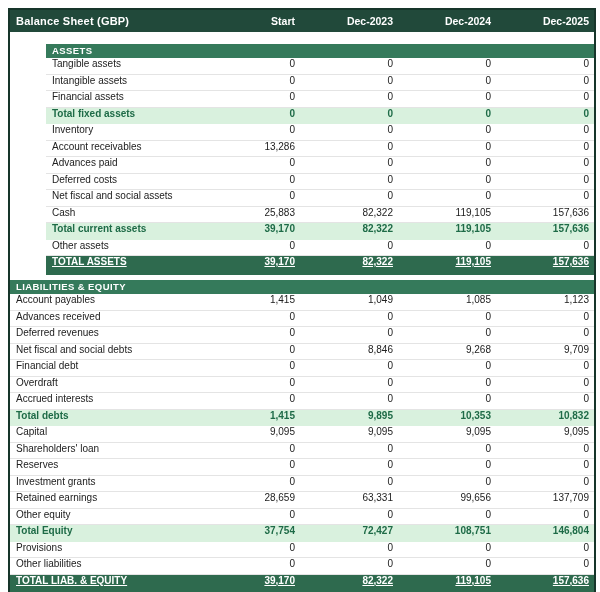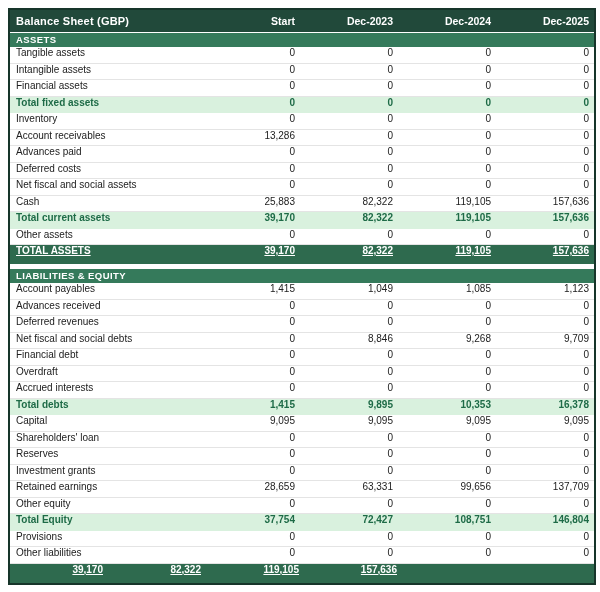--- a/index.html
+++ b/index.html
@@ -27,21 +27,21 @@
 
   .cell.num {
     width: 98px;
     text-align: right;
     padding-right: 5px;
     white-space: nowrap;
   }
   .cell.label { flex: 1; padding-left: 6px; white-space: nowrap; overflow: hidden; }
 
   .section { background: #ffffff; }
-  .section:first-child { margin-top: 1px; }
+  .section:first-child { margin-top: 12px; padding-left: 36px; }
   .section + .section { margin-top: 5px; }
 
   .section-bar {
     background: var(--section-bg, #357a5b);
     color: #ffffff;
     font-weight: 700;
     font-size: 9.5px;
     height: 14px;
     line-height: 14px;
     padding-left: 6px;
@@ -229,21 +229,21 @@
           <div class="cell num">0</div>
           <div class="cell num">0</div>
           <div class="cell num">0</div>
           <div class="cell num">0</div>
         </div>
         <div class="row subtotal">
           <div class="cell label">Total debts</div>
           <div class="cell num">1,415</div>
           <div class="cell num">9,895</div>
           <div class="cell num">10,353</div>
-          <div class="cell num">16,378</div>
+          <div class="cell num">10,832</div>
         </div>
         <div class="row normal">
           <div class="cell label">Capital</div>
           <div class="cell num">9,095</div>
           <div class="cell num">9,095</div>
           <div class="cell num">9,095</div>
           <div class="cell num">9,095</div>
         </div>
         <div class="row normal">
           <div class="cell label">Shareholders' loan</div>
@@ -295,20 +295,21 @@
           <div class="cell num">0</div>
         </div>
         <div class="row normal">
           <div class="cell label">Other liabilities</div>
           <div class="cell num">0</div>
           <div class="cell num">0</div>
           <div class="cell num">0</div>
           <div class="cell num">0</div>
         </div>
         <div class="row total">
+          <div class="cell label">TOTAL LIAB. &amp; EQUITY</div>
           <div class="cell num">39,170</div>
           <div class="cell num">82,322</div>
           <div class="cell num">119,105</div>
           <div class="cell num">157,636</div>
         </div>
       </div>
     </div>
 </div>
 
 </body></html>

